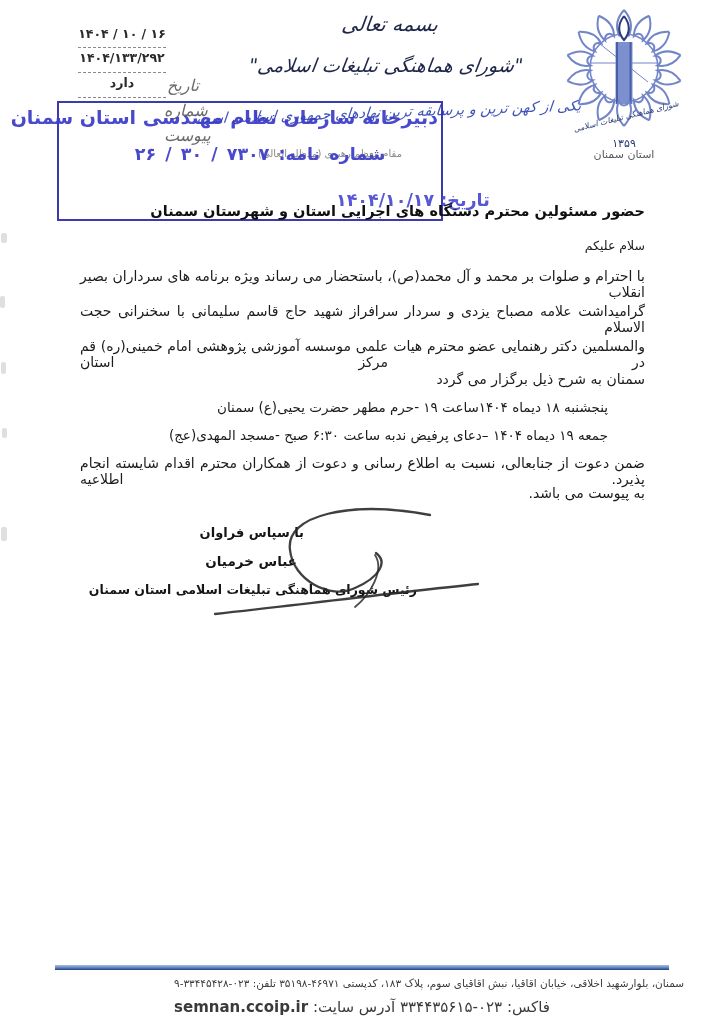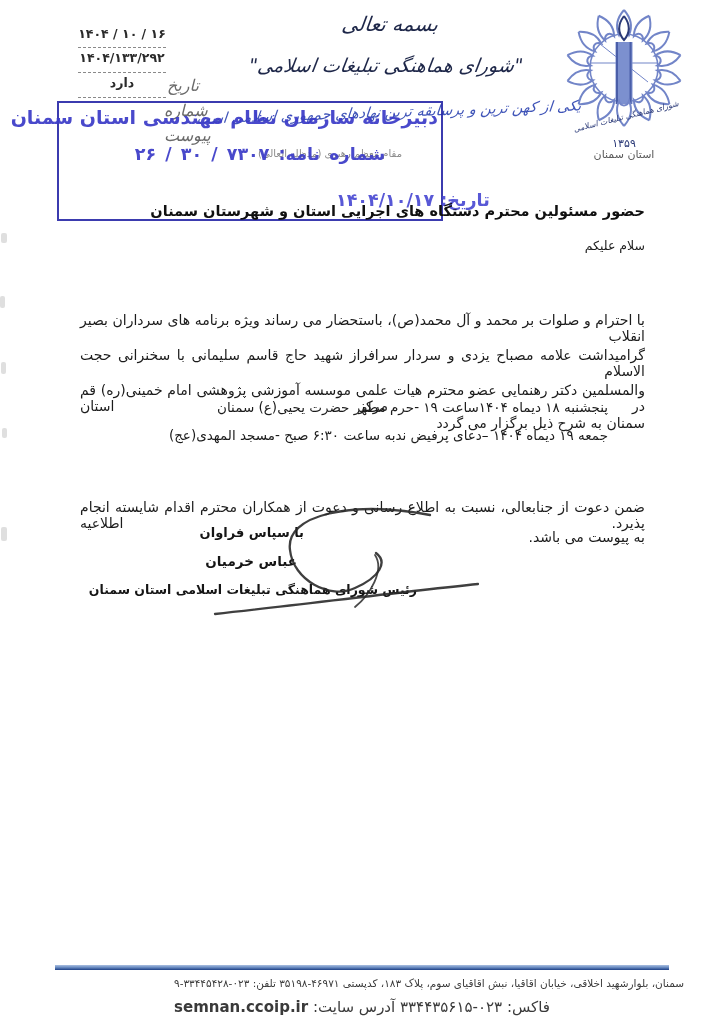--- a/index.html
+++ b/index.html
@@ -31,21 +31,21 @@
   .stamp-box{position:absolute;left:57px;top:101px;width:382px;height:116px;border:2.5px solid #2a2aa8;opacity:.92;}
   .stamp-l1{position:absolute;left:60px;top:106px;width:378px;text-align:center;font-weight:bold;
             font-size:19px;color:#3c3cc8;opacity:.93;white-space:nowrap;}
   .stamp-l2{position:absolute;left:100px;top:144px;width:320px;text-align:center;font-weight:bold;
             font-size:17.5px;color:#3c3cc8;opacity:.93;white-space:nowrap;word-spacing:3px;}
   .stamp-l3{position:absolute;left:336px;top:190px;font-weight:bold;font-size:17.5px;color:#4646d2;
             opacity:.9;white-space:nowrap;}
 
   
   .recipient{position:absolute;right:79px;top:203px;font-weight:bold;font-size:14.5px;color:#101010;white-space:nowrap;}
-  .bline{position:absolute;right:79px;left:80px;font-size:14px;color:#1b1b1b;margin-top:44px;}
+  .bline{position:absolute;right:79px;left:80px;font-size:14px;color:#1b1b1b;}
   .bjust{text-align:justify;text-align-last:justify;}
   .bright{text-align:right;}
   .salut{position:absolute;right:79px;top:238px;font-size:12.5px;color:#1b1b1b;}
   .ev{position:absolute;right:116px;font-size:13.5px;color:#1b1b1b;white-space:nowrap;}
 
   
   .sig-thanks{position:absolute;right:420px;top:525px;font-weight:bold;font-size:13px;color:#151515;white-space:nowrap;}
   .sig-name{position:absolute;right:427px;top:553px;font-weight:bold;font-size:13.5px;color:#151515;white-space:nowrap;}
   .sig-title{position:absolute;right:307px;top:582px;font-weight:bold;font-size:12.5px;color:#151515;white-space:nowrap;}
   .sig-svg{position:absolute;left:170px;top:495px;pointer-events:none;}

